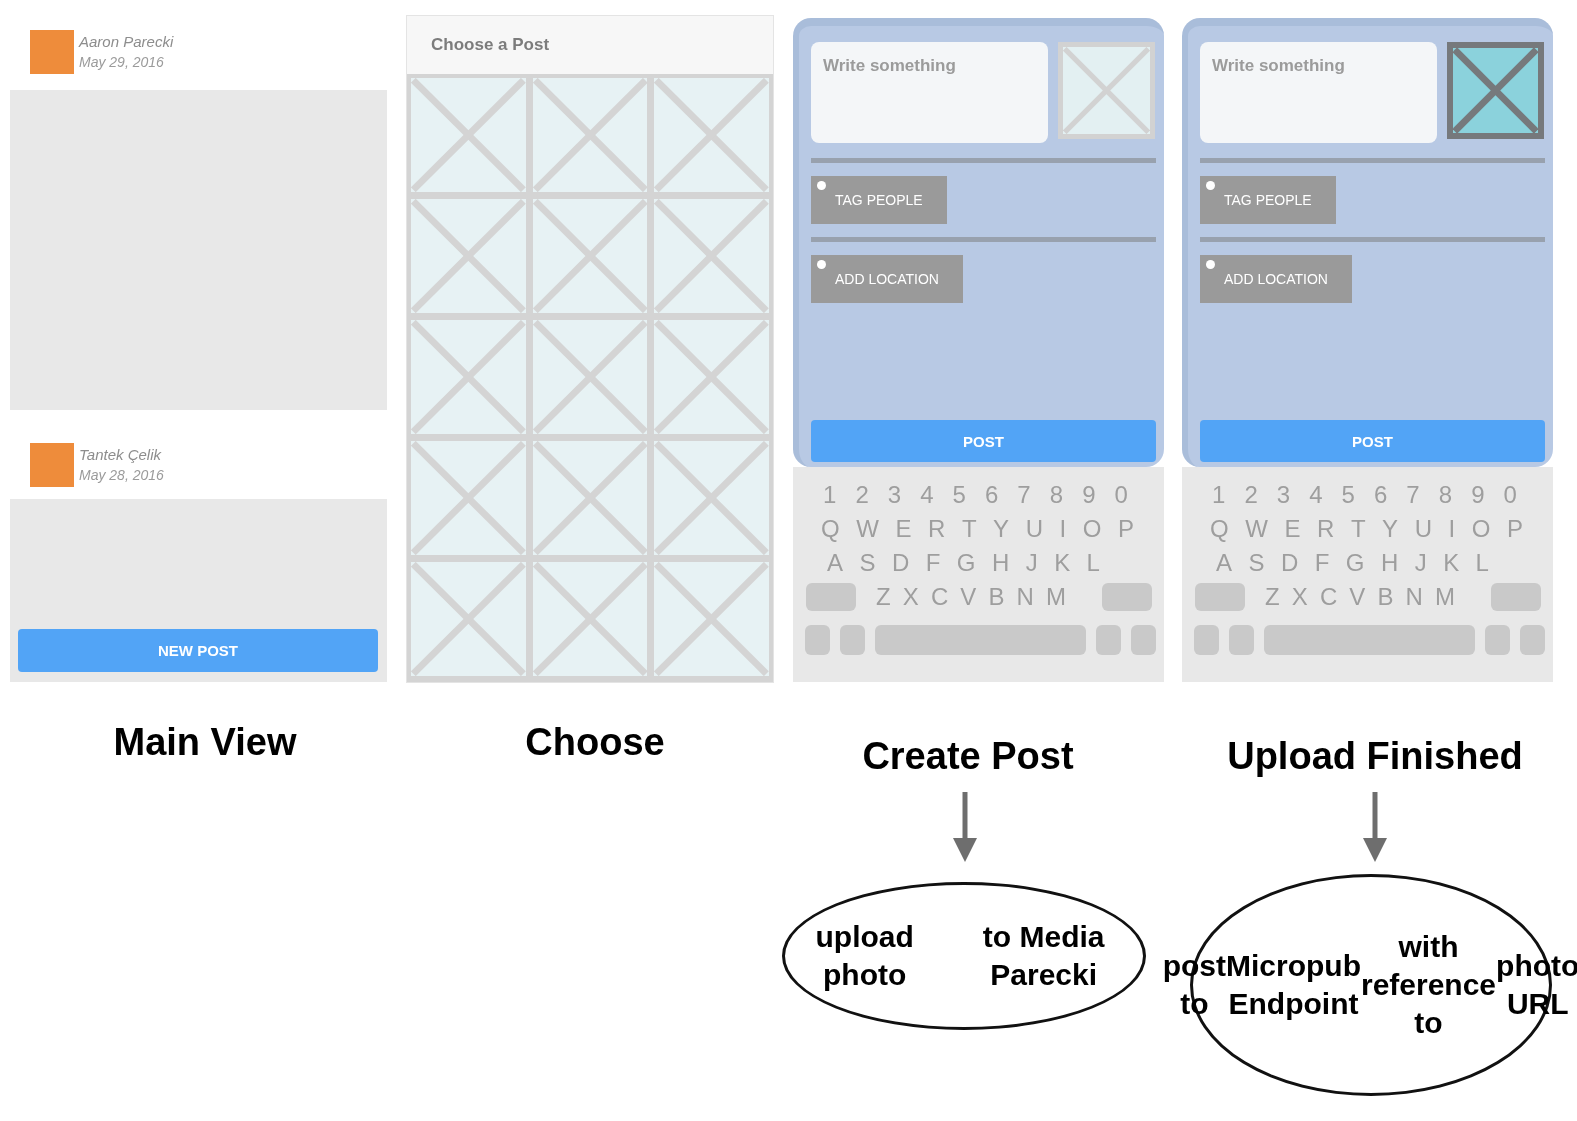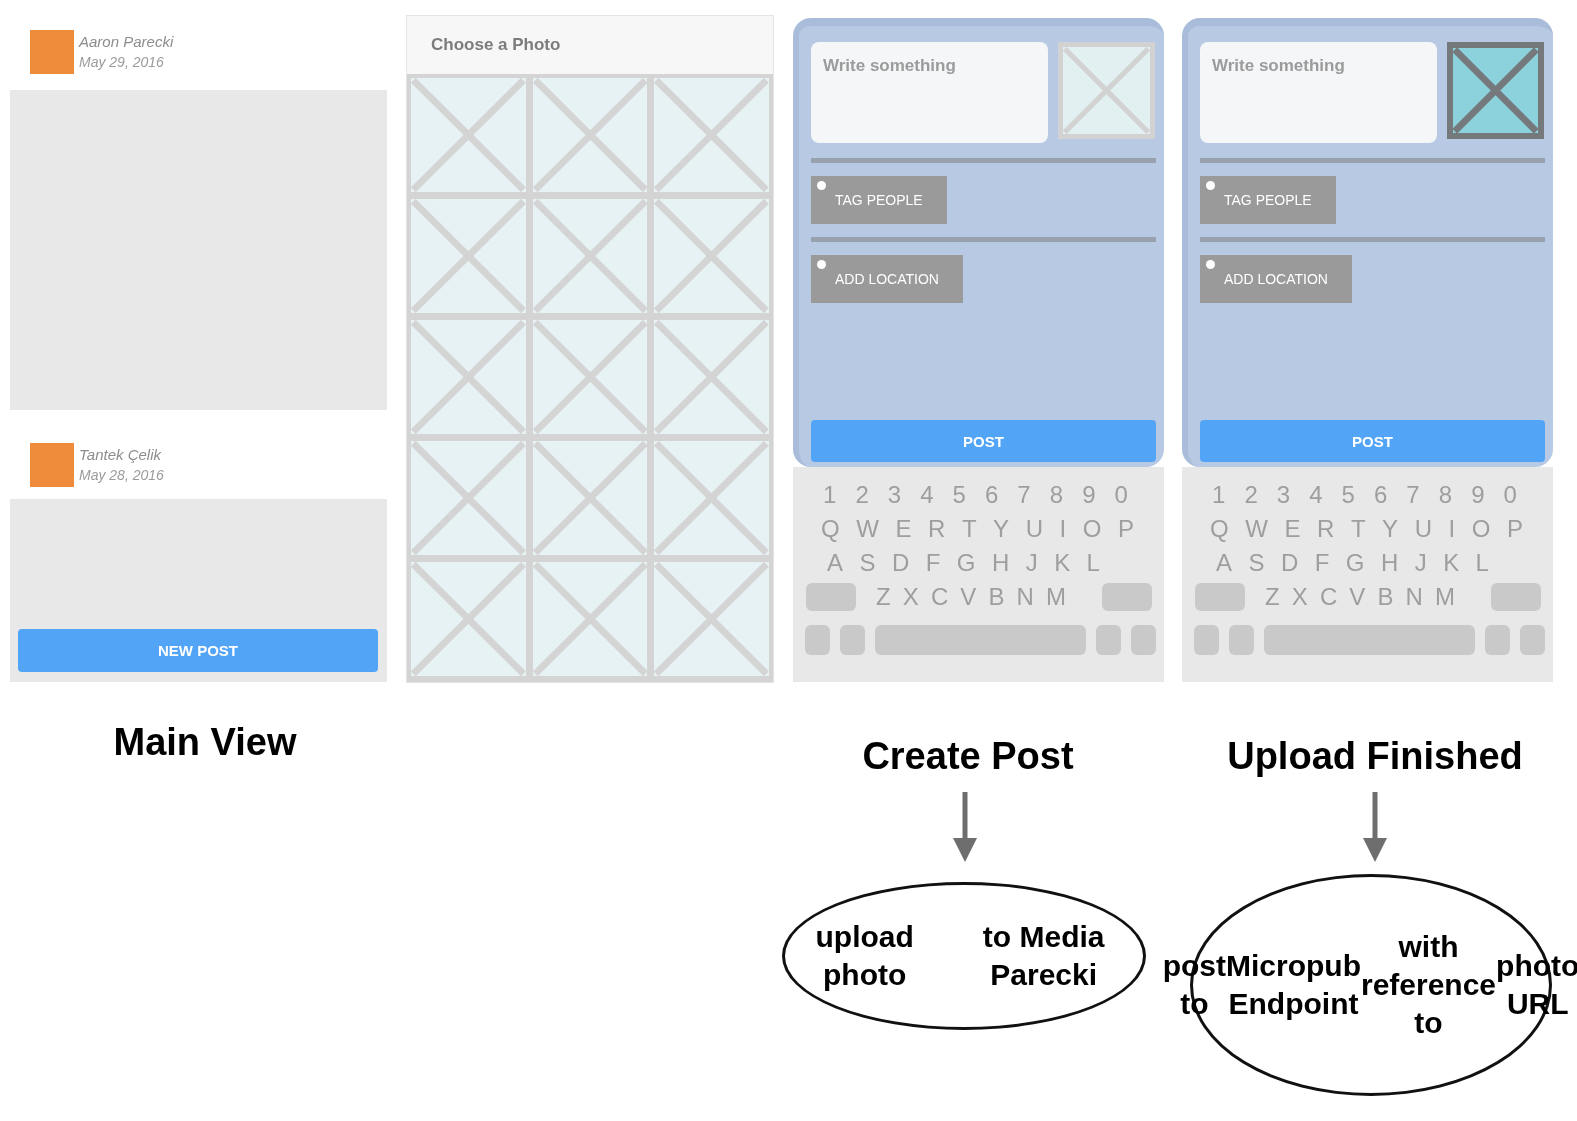--- a/index.html
+++ b/index.html
@@ -134,21 +134,21 @@
         </div>
       </div>
       <div class="post-body short">
         <button class="btn-blue new-post">NEW POST</button>
       </div>
     </div>
   </section>
 
   <section class="panel panel-choose">
     <header class="choose-header">
-      <span class="choose-title">Choose a Photo</span>
+      <span class="choose-title">Choose a Post</span>
     </header>
     <div class="photo-grid">
         <div class="photo-cell">
         <svg class="x-svg x-grid" viewBox="0 0 100 100" preserveAspectRatio="none">
           <line x1="2" y1="2" x2="98" y2="98"></line>
           <line x1="98" y1="2" x2="2" y2="98"></line>
         </svg>
       </div>
         <div class="photo-cell">
         <svg class="x-svg x-grid" viewBox="0 0 100 100" preserveAspectRatio="none">
@@ -396,20 +396,21 @@
         <div class="skey small"></div>
         <div class="skey space"></div>
         <div class="skey small"></div>
         <div class="skey small"></div>
       </div>
     </div>
   </section>
 
   <div class="caption cap-main">Main View</div>
   <div class="caption cap-choose">
+    <div>Choose</div>
   </div>
   <div class="caption cap-create">Create Post</div>
   <div class="caption cap-upload">Upload Finished</div>
 
   <svg class="arrow a1" width="34" height="74">
     <line x1="17" y1="2" x2="17" y2="50" stroke="#6e6e6e" stroke-width="5"></line>
     <polygon points="5,48 29,48 17,72" fill="#6e6e6e"></polygon>
   </svg>
   <svg class="arrow a2" width="34" height="74">
     <line x1="17" y1="2" x2="17" y2="50" stroke="#6e6e6e" stroke-width="5"></line>

